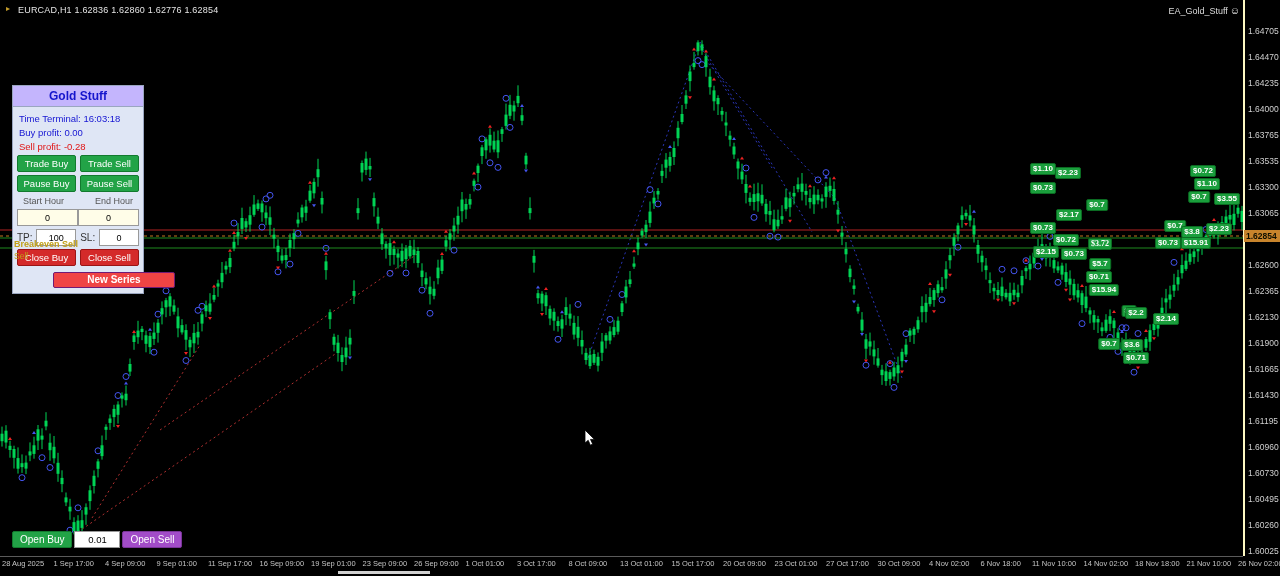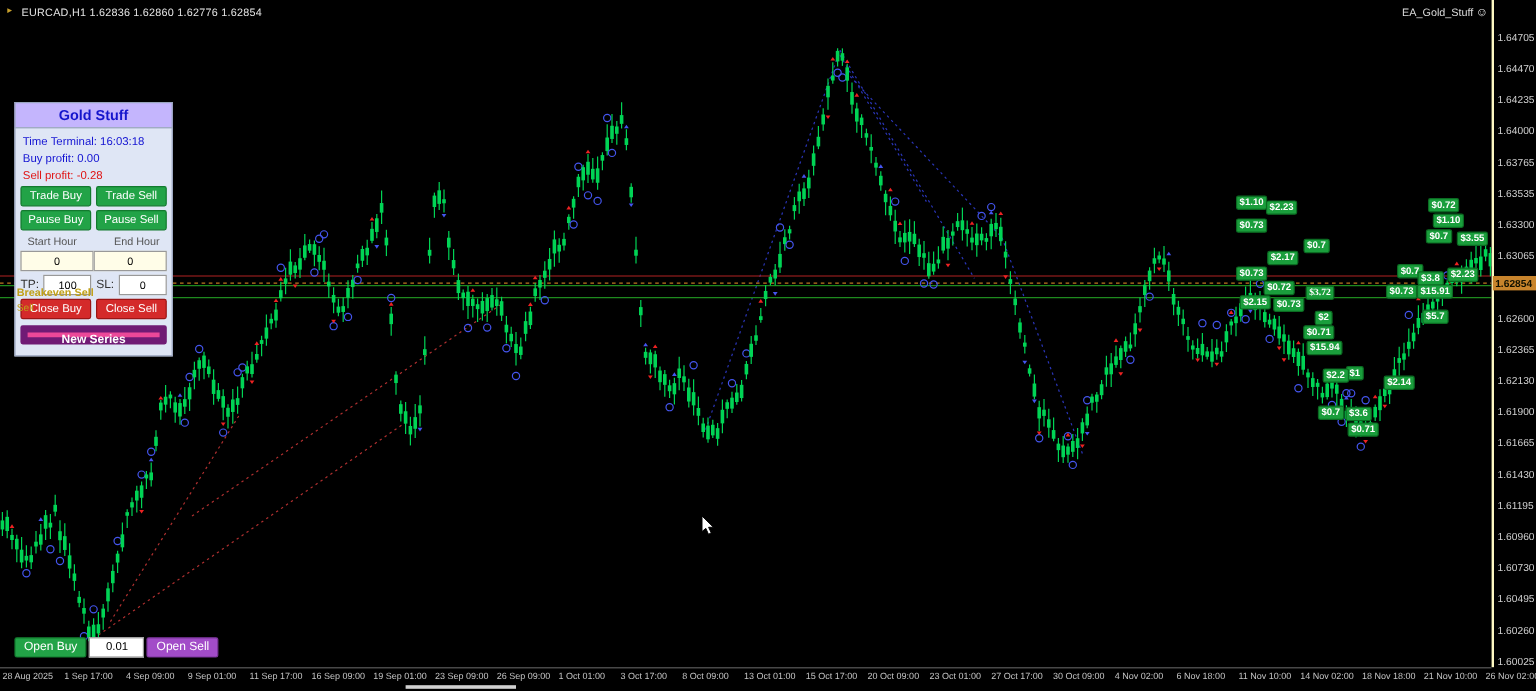--- a/index.html
+++ b/index.html
@@ -48,22 +48,22 @@
     font-family:"Liberation Sans",sans-serif;padding:0;}
   .gbtn{background:#22a347;border:1px solid #127a2e;}
   .rbtn{background:#d42a2a;border:1px solid #9a1515;}
   .lbl-row{display:flex;justify-content:space-between;padding:1px 6px;}
   .lbl-row span{font-size:9px;color:#555;}
   .inp-row{display:flex;justify-content:space-between;margin:2px 0 3px 0;}
   .inp-row input{width:55px;height:13px;font-size:9px;text-align:center;border:1px solid #999;background:#fffdE8;}
   .tp-row{display:flex;align-items:center;justify-content:space-between;margin:3px 0;}
   .tp-row span{font-size:10px;color:#333;}
   .tp-row input{width:34px;height:13px;font-size:9px;text-align:center;border:1px solid #999;background:#fff;}
-  .nsbtn{width:100%;height:16px;background:#ec4899;border:6px solid #701a75;color:#fff;font-size:10px;
-    font-weight:bold;border-radius:2px;cursor:pointer;margin-top:2px;font-family:"Liberation Sans",sans-serif;}
+  .nsbtn{width:100%;height:16px;background:#ef4444;border:1px solid #701a75;color:#fff;font-size:10px;
+    font-weight:bold;border-radius:2px;cursor:pointer;margin-top:2px;font-family:"Liberation Sans",sans-serif;margin-left:36px;}
 
   
   #order-bar{position:absolute;left:12px;top:531px;display:flex;gap:2px;z-index:10;align-items:center;}
   #open-buy{background:#22a347;border:1px solid #127a2e;color:#fff;font-size:10px;height:17px;padding:0 7px;border-radius:2px;cursor:pointer;font-family:"Liberation Sans",sans-serif;}
   #lot-input{width:40px;height:13px;font-size:9.5px;text-align:center;border:1px solid #999;background:#fff;}
   #open-sell{background:#a24cc8;border:1px solid #7a3499;color:#fff;font-size:10px;height:17px;padding:0 7px;border-radius:2px;cursor:pointer;font-family:"Liberation Sans",sans-serif;}
 
   #mouse-cursor{position:absolute;left:584px;top:430px;z-index:30;}
 </style>
 </head>
@@ -924,25 +924,25 @@
       <div class="profit-badge" style="left: 1175px; top: 226px;">$0.7</div>
       <div class="profit-badge" style="left: 1192px; top: 232px;">$3.8</div>
       <div class="profit-badge" style="left: 1219px; top: 229px;">$2.23</div>
       <div class="profit-badge" style="left: 1066px; top: 240px;">$0.72</div>
       <div class="profit-badge" style="left: 1100px; top: 244px; font-family: Liberation Serif, serif;">$3.72</div>
       <div class="profit-badge" style="left: 1168px; top: 243px;">$0.73</div>
       <div class="profit-badge" style="left: 1196px; top: 243px;">$15.91</div>
       <div class="profit-badge" style="left: 1046px; top: 252px;">$2.15</div>
       <div class="profit-badge" style="left: 1074px; top: 254px;">$0.73</div>
       <div class="profit-badge" style="left: 1103px; top: 265px;">$2</div>
-      <div class="profit-badge" style="left: 1196px; top: 264px;">$5.7</div>
+      <div class="profit-badge" style="left: 1100px; top: 264px;">$5.7</div>
       <div class="profit-badge" style="left: 1099px; top: 277px;">$0.71</div>
       <div class="profit-badge" style="left: 1104px; top: 290px;">$15.94</div>
       <div class="profit-badge" style="left: 1129px; top: 311px;">$1</div>
-      <div class="profit-badge" style="left: 1113px; top: 313px;">$2.2</div>
+      <div class="profit-badge" style="left: 1136px; top: 313px;">$2.2</div>
       <div class="profit-badge" style="left: 1166px; top: 319px;">$2.14</div>
       <div class="profit-badge" style="left: 1109px; top: 344px;">$0.7</div>
       <div class="profit-badge" style="left: 1132px; top: 345px;">$3.6</div>
       <div class="profit-badge" style="left: 1136px; top: 358px;">$0.71</div>
     </div>
   <div id="breakeven-label">Breakeven Sell</div>
   <div id="sell-line-label">Sell</div>
 
   <div id="panel">
     <div id="panel-header">Gold Stuff</div>

